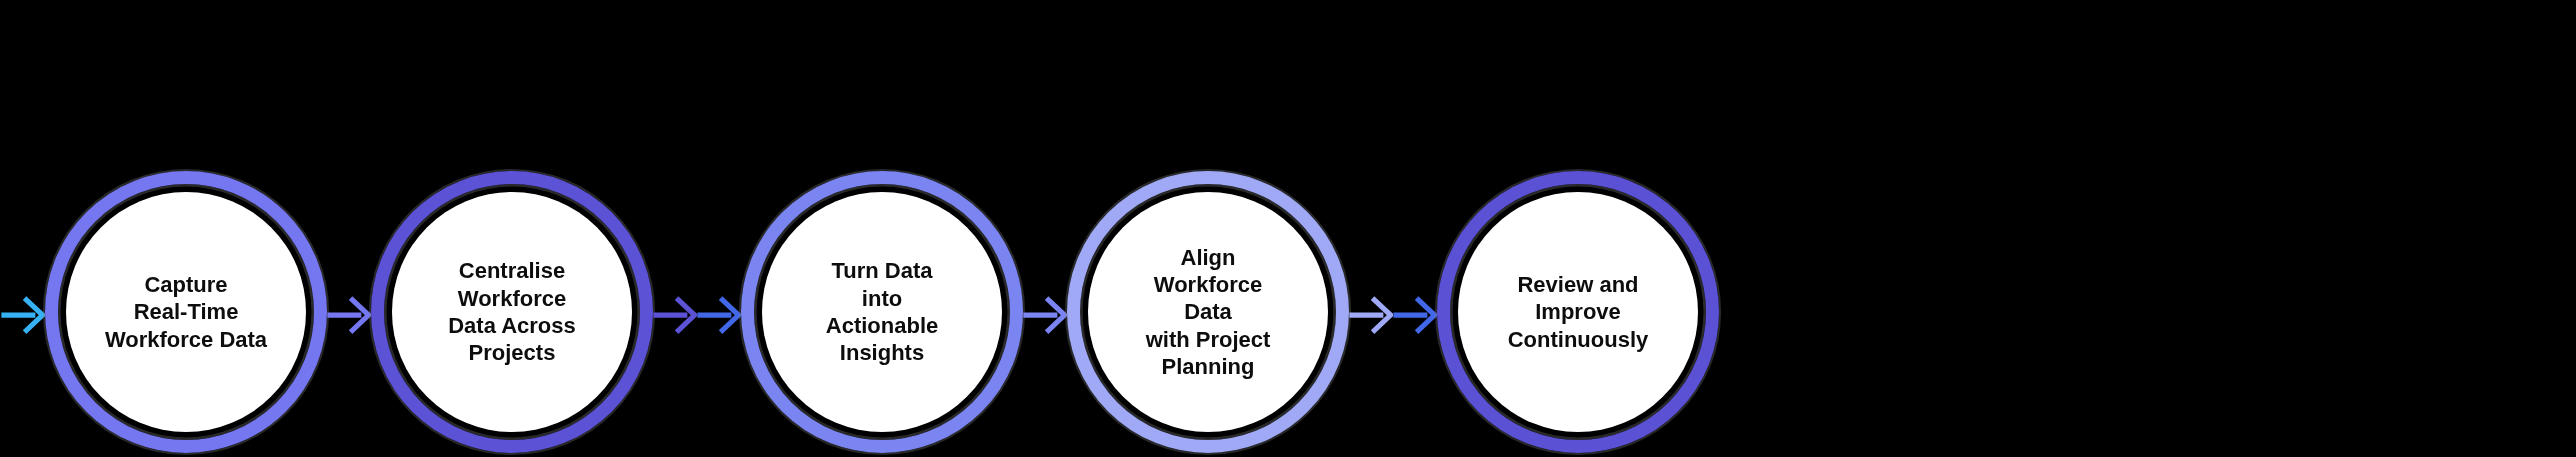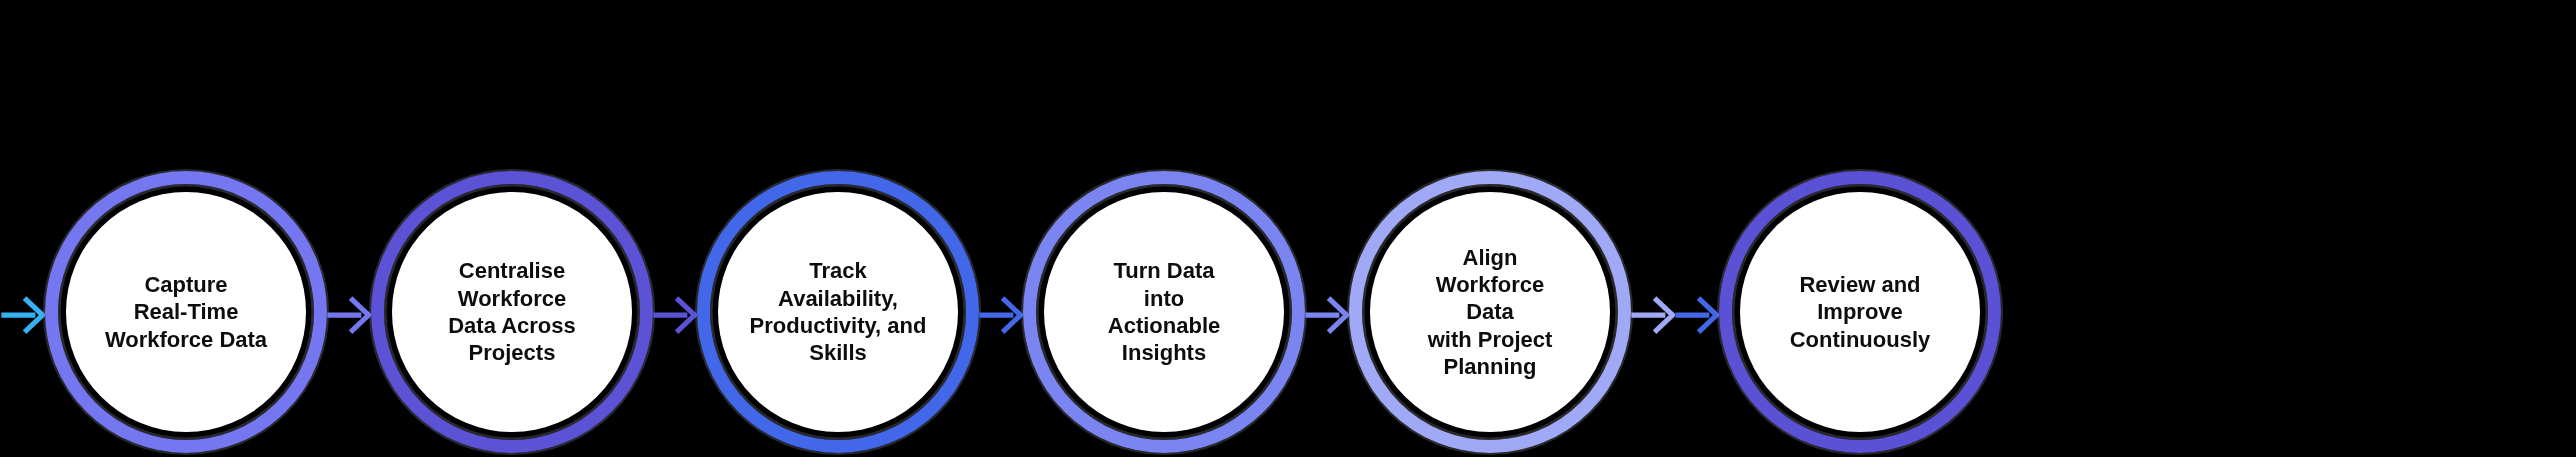--- a/index.html
+++ b/index.html
@@ -93,28 +93,20 @@
 Workforce
 Data Across
 Projects</div>
       </div>
     </div>
     <svg class="arrow" viewBox="0 0 84 132" style="stroke: rgb(91, 82, 214);">
       <line x1="0" y1="66" x2="66" y2="66"></line>
       <polyline points="45,33 80,66 45,99"></polyline>
     </svg>
 
-    <div class="node" style="border-color: rgb(66, 103, 233);">
-      <div class="disc">
-        <div class="label">Track
-Availability,
-Productivity, and
-Skills</div>
-      </div>
-    </div>
     <svg class="arrow" viewBox="0 0 84 132" style="stroke: rgb(66, 103, 233);">
       <line x1="0" y1="66" x2="66" y2="66"></line>
       <polyline points="45,33 80,66 45,99"></polyline>
     </svg>
 
     <div class="node" style="border-color: rgb(123, 133, 242);">
       <div class="disc">
         <div class="label">Turn Data
 into
 Actionable

